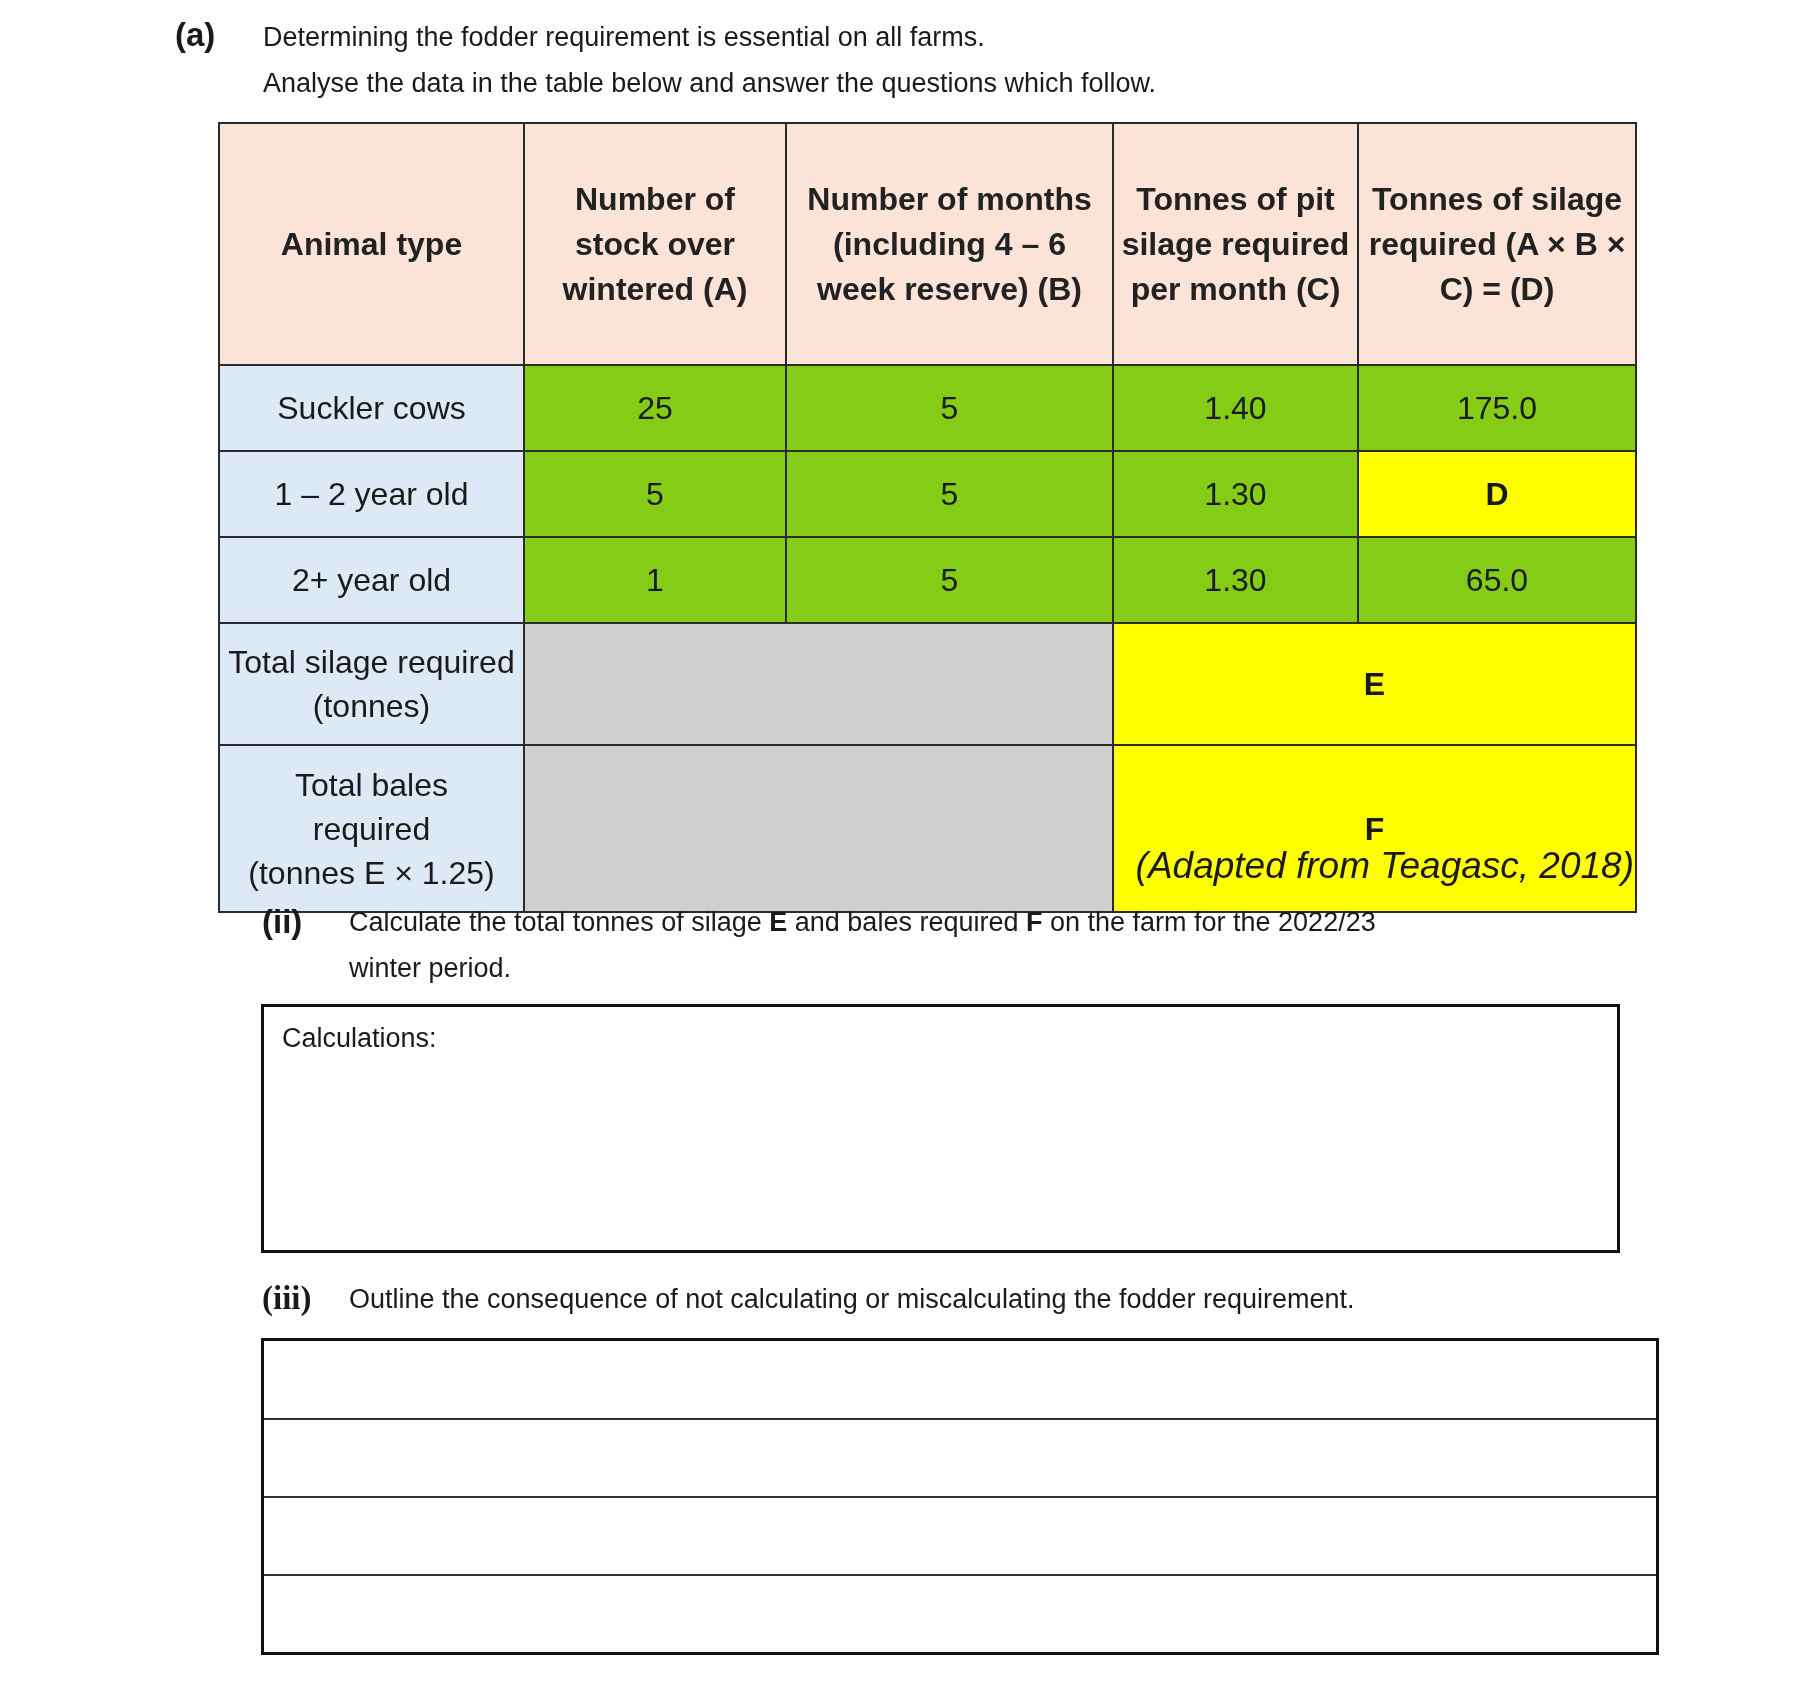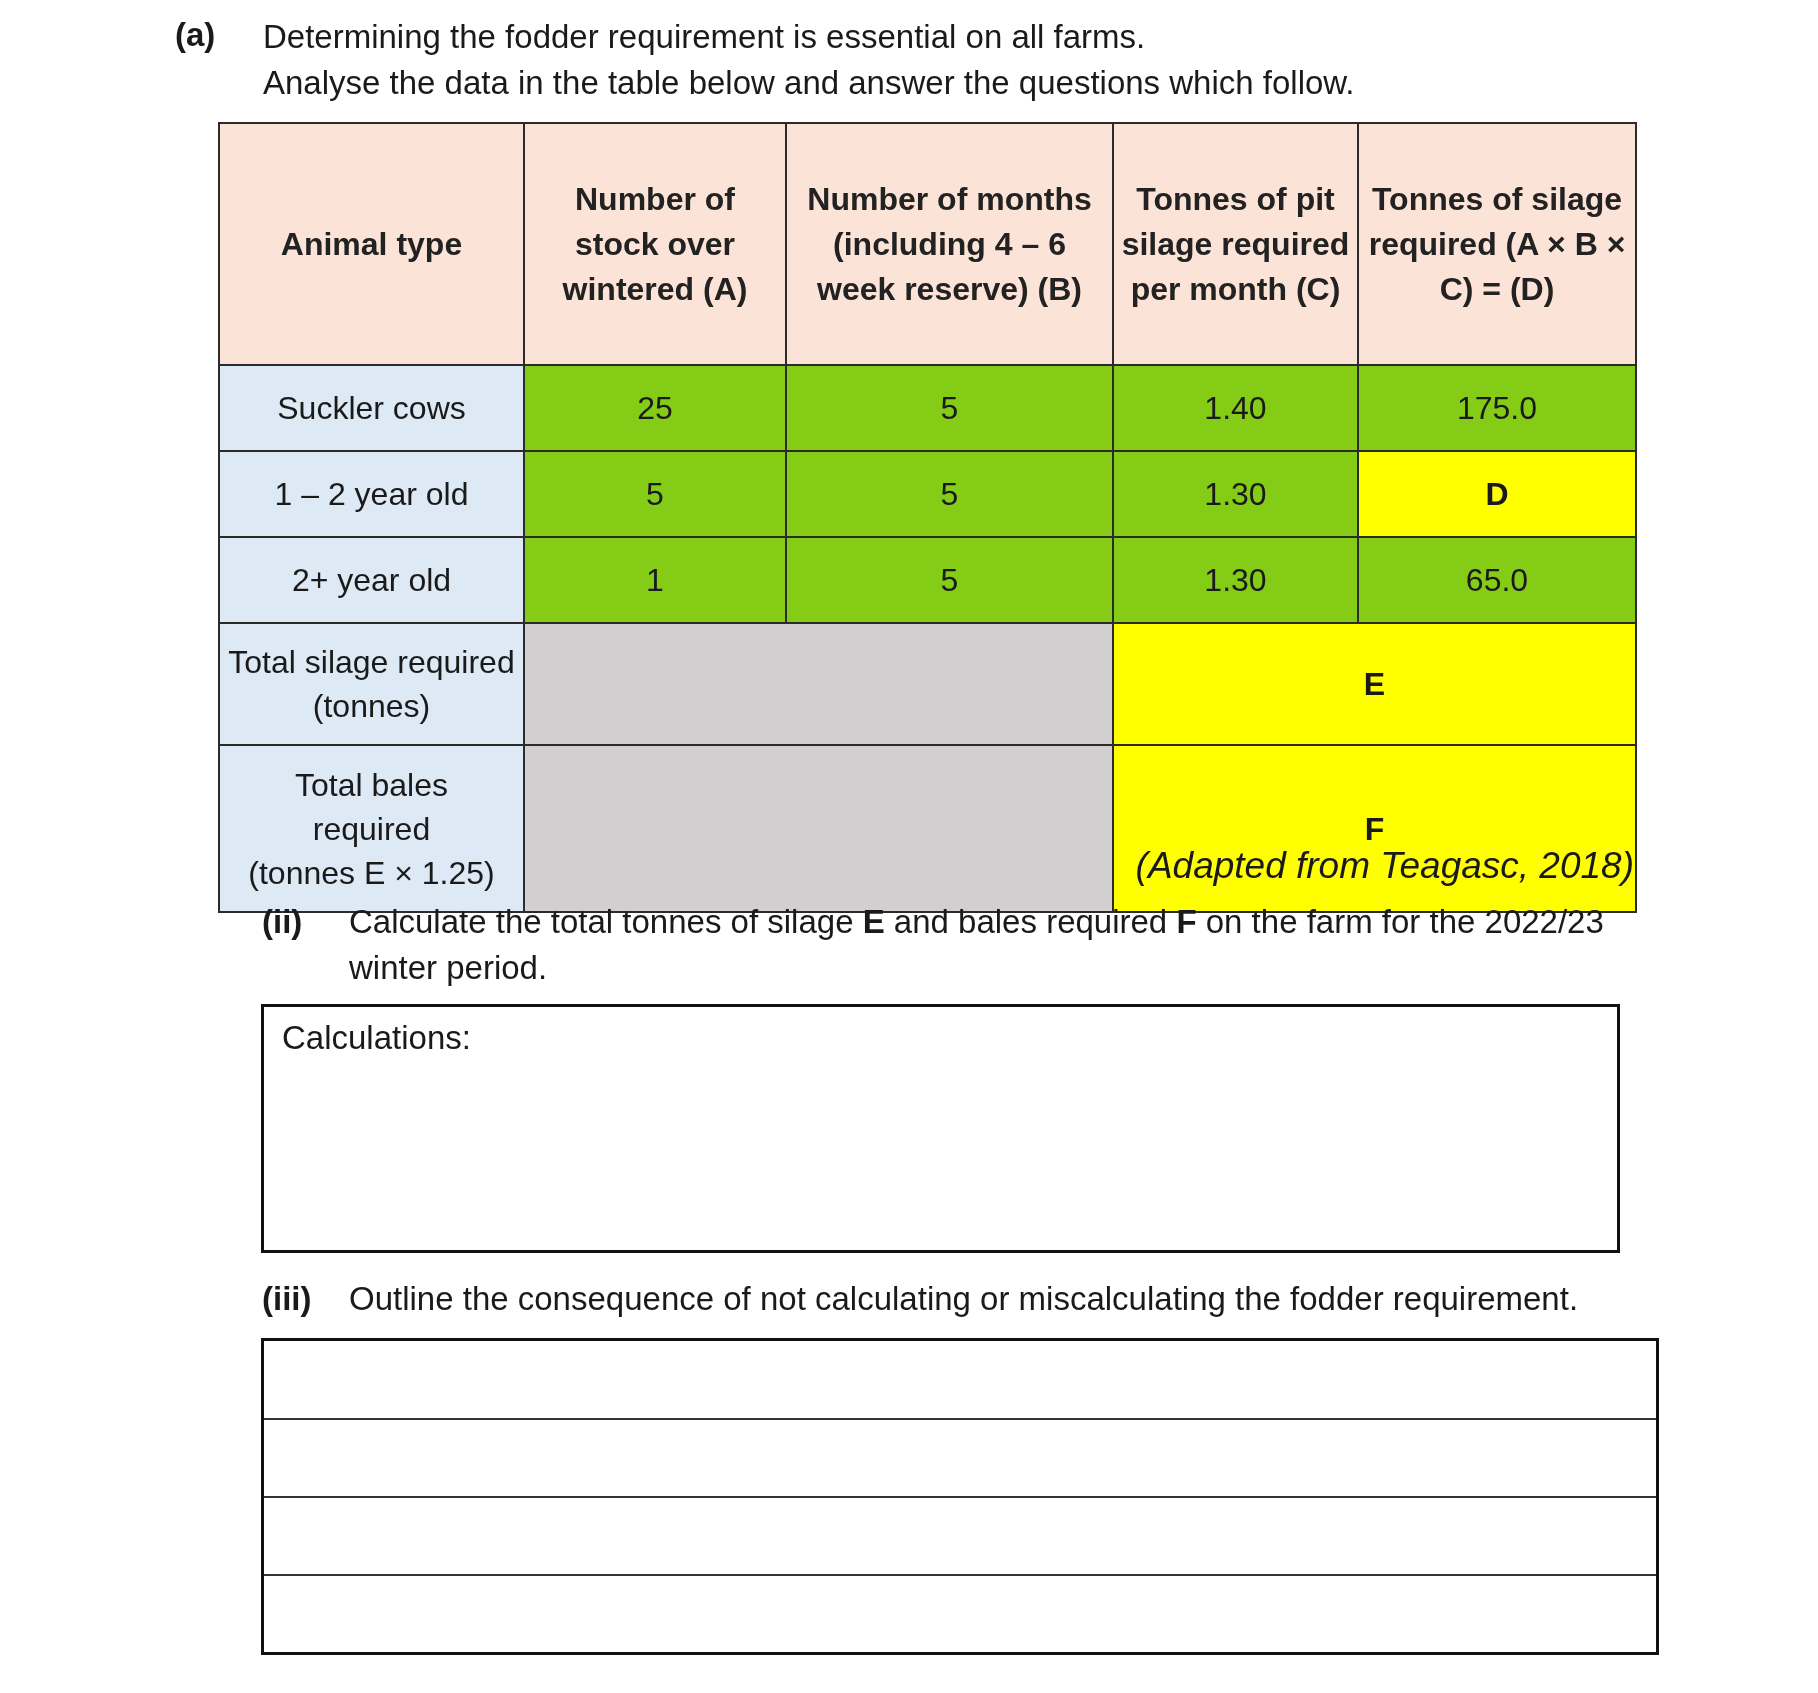--- a/index.html
+++ b/index.html
@@ -1,20 +1,20 @@
 <!DOCTYPE html>
 <html><head>
 <meta charset="utf-8">
 <style>
   html, body { margin:0; padding:0; background:#ffffff; }
   body { width:1818px; height:1693px; position:relative; overflow:hidden;
          font-family:"Liberation Sans", "DejaVu Sans", sans-serif; color:#1a1a1a; }
   .abs { position:absolute; }
   .qlabel { font-weight:bold; font-size:33px; }
-  .qtext { font-size:33px; line-height:46px; }
+  .qtext { font-size:27px; line-height:46px; }
   table.fodder { position:absolute; left:218px; top:122px; width:1417px; border-collapse:collapse;
                  table-layout:fixed; font-size:32px; }
   table.fodder td, table.fodder th { border:2px solid #2b2b2b; text-align:center; vertical-align:middle; padding:16px 6px; }
   table.fodder th { background:#fbe3d7; font-weight:bold; line-height:45px; height:208px; color:#222; }
   table.fodder tr.data td { height:52px; }
   td.rowlabel { background:#dde9f5; }
   td.val { background:#84cc16; }
   td.highlight { background:#ffff00; font-weight:bold; }
   td.grey { background:#d1cfd0; }
   tr.total-silage td { height:88px; line-height:44px; }
@@ -90,20 +90,20 @@
 <div class="abs qlabel" style="left:262px; top:903px;">(ii)</div>
 <div class="abs qtext" style="left:349px; top:899px; width:1300px;">
   <span>Calculate the total tonnes of silage </span><b>E</b><span> and bales required </span><b>F</b><span> on the farm for the 2022/23</span><br>
   <span>winter period.</span>
 </div>
 
 <div class="box" style="left:261px; top:1004px; width:1359px; height:249px;">
   <div class="abs qtext" style="left:18px; top:8px;">Calculations:</div>
 </div>
 
-<div class="abs qlabel" style="left:262px; top:1280px;">(iii)</div>
+<div class="abs qlabel" style="left:262px; top:1280px;font-family:Liberation Serif, serif;">(iii)</div>
 <div class="abs qtext" style="left:349px; top:1276px;">Outline the consequence of not calculating or miscalculating the fodder requirement.</div>
 
 <div class="box" style="left:261px; top:1338px; width:1398px; height:317px;">
   <div class="line" style="top:77px;"></div>
   <div class="line" style="top:155px;"></div>
   <div class="line" style="top:233px;"></div>
 </div>
 
 </body></html>

